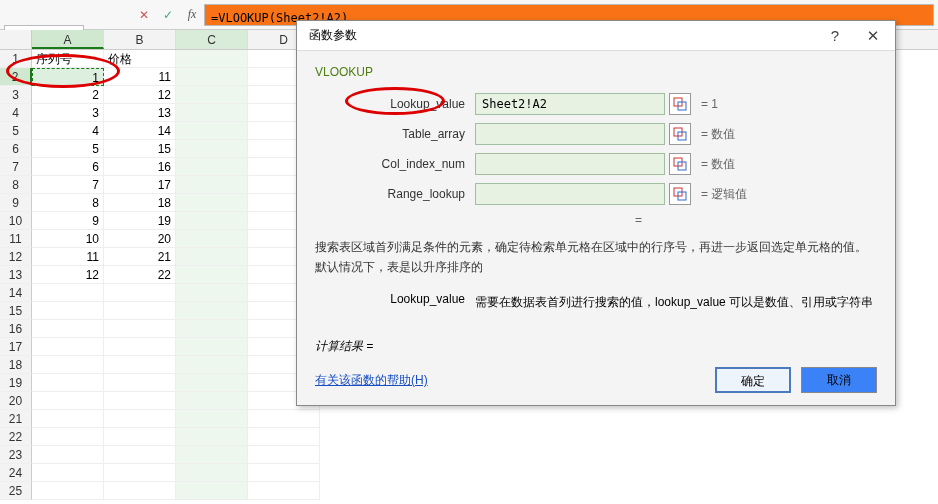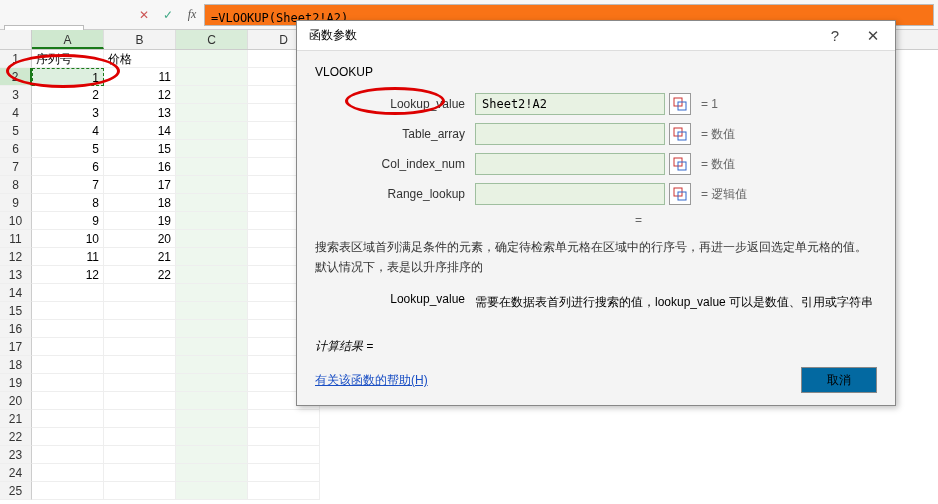--- a/index.html
+++ b/index.html
@@ -116,21 +116,21 @@
     display: flex;
     align-items: center;
     justify-content: space-between;
     padding: 0 6px 0 12px;
     background: #fff;
     border-bottom: 1px solid #ddd;
   }
   .titlebar-btns { display: flex; gap: 6px; }
   .tb-btn { width: 32px; height: 22px; text-align: center; line-height: 22px; color: #444; font-size: 15px;}
   .dlg-body { padding: 14px 18px 12px 18px; }
-  .fn-name { font-size: 12px; color: #000000; margin-bottom: 14px; }
+  .fn-name { font-size: 12px; color: #4d7c0f; margin-bottom: 14px; }
   .args { padding-left: 40px; }
   .arg-row { display: flex; align-items: center; margin-bottom: 8px; }
   .arg-label { width: 120px; text-align: right; padding-right: 10px; color: #333; }
   .arg-input {
     width: 190px;
     height: 22px;
     border: 1px solid #9fbf9f;
     background: #e8f2e3;
     padding: 0 6px;
     font-family: Consolas, monospace;
@@ -152,21 +152,21 @@
   .arg-desc { display: flex; margin-top: 4px; }
   .arg-desc-label { width: 160px; text-align: right; padding-right: 10px; }
   .arg-desc-text { flex: 1; line-height: 1.7; }
   .result-line { margin: 26px 0 12px 0; font-style: italic; }
   .bottom-row { display: flex; justify-content: space-between; align-items: center; margin-top: 4px; }
   .help-link { color: #1a4fc4; text-decoration: underline; cursor: pointer; }
   .btns { display: flex; gap: 10px; }
   .btn {
     width: 76px; height: 26px;
     border: 1px solid #888;
-    background: #0369a1;
+    background: #3b82f6;
     text-align: center; line-height: 24px;
     cursor: pointer;
   }
   .btn.primary { border: 2px solid #4b7abf; background:#eef4fb; }
   .red-circ2 {
     position: absolute;
     border: 3px solid #d00;
     border-radius: 50%;
     pointer-events: none;
   }
@@ -449,17 +449,18 @@
     <div class="arg-desc">
       <div class="arg-desc-label">Lookup_value</div>
       <div class="arg-desc-text">需要在数据表首列进行搜索的值，lookup_value 可以是数值、引用或字符串</div>
     </div>
 
     <div class="result-line">计算结果 =</div>
 
     <div class="bottom-row">
       <span class="help-link">有关该函数的帮助(H)</span>
       <div class="btns">
+        <div class="btn primary">确定</div>
         <div class="btn">取消</div>
       </div>
     </div>
   </div>
 </div>
 
 </body></html>

